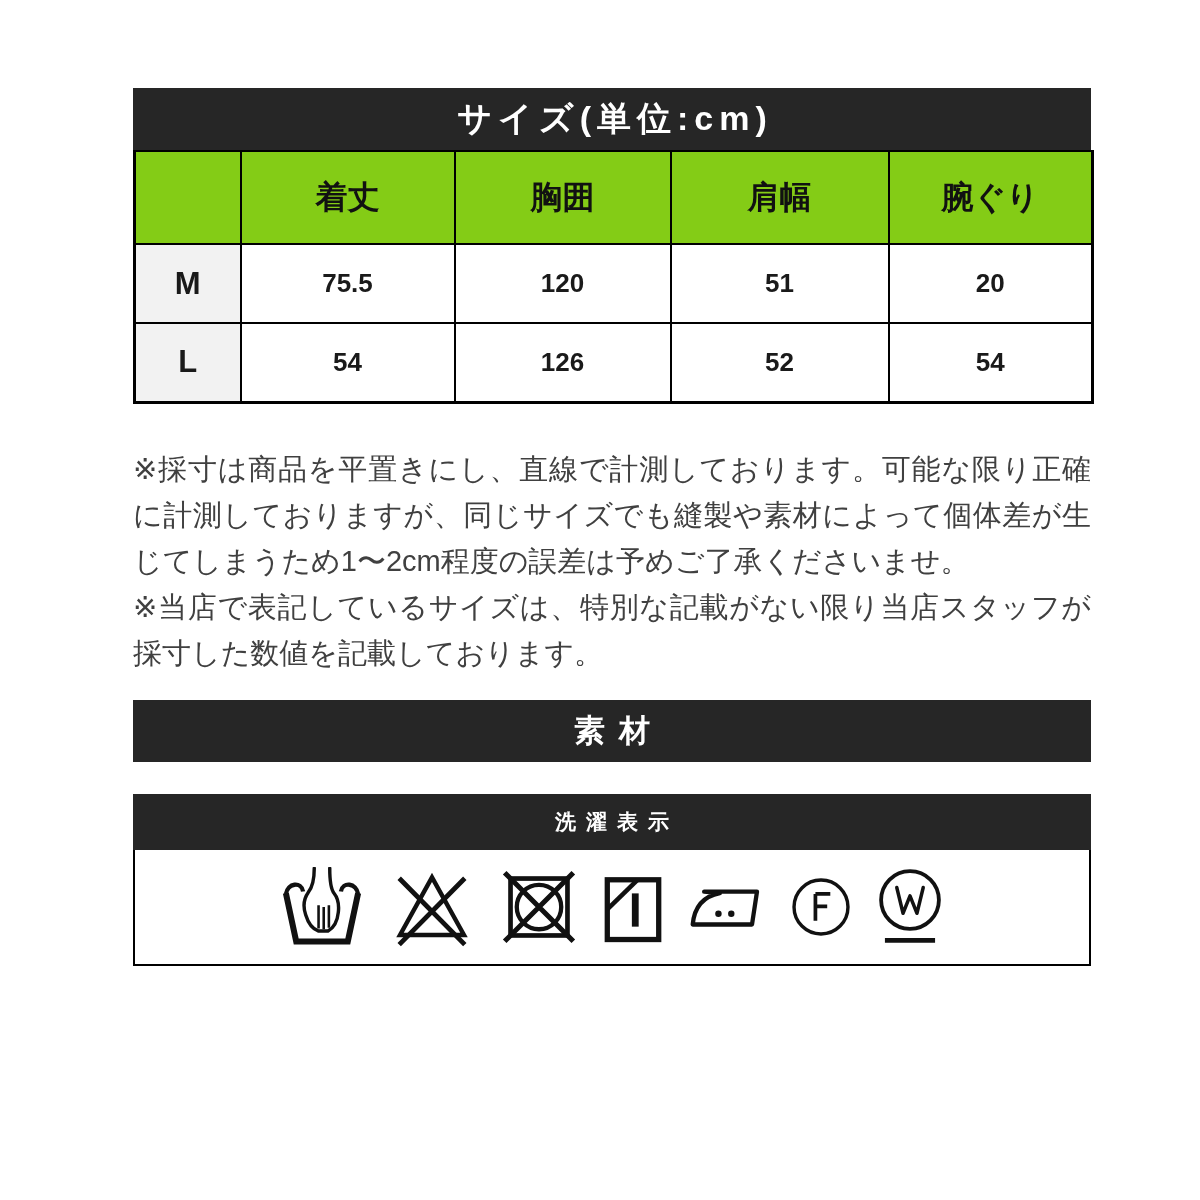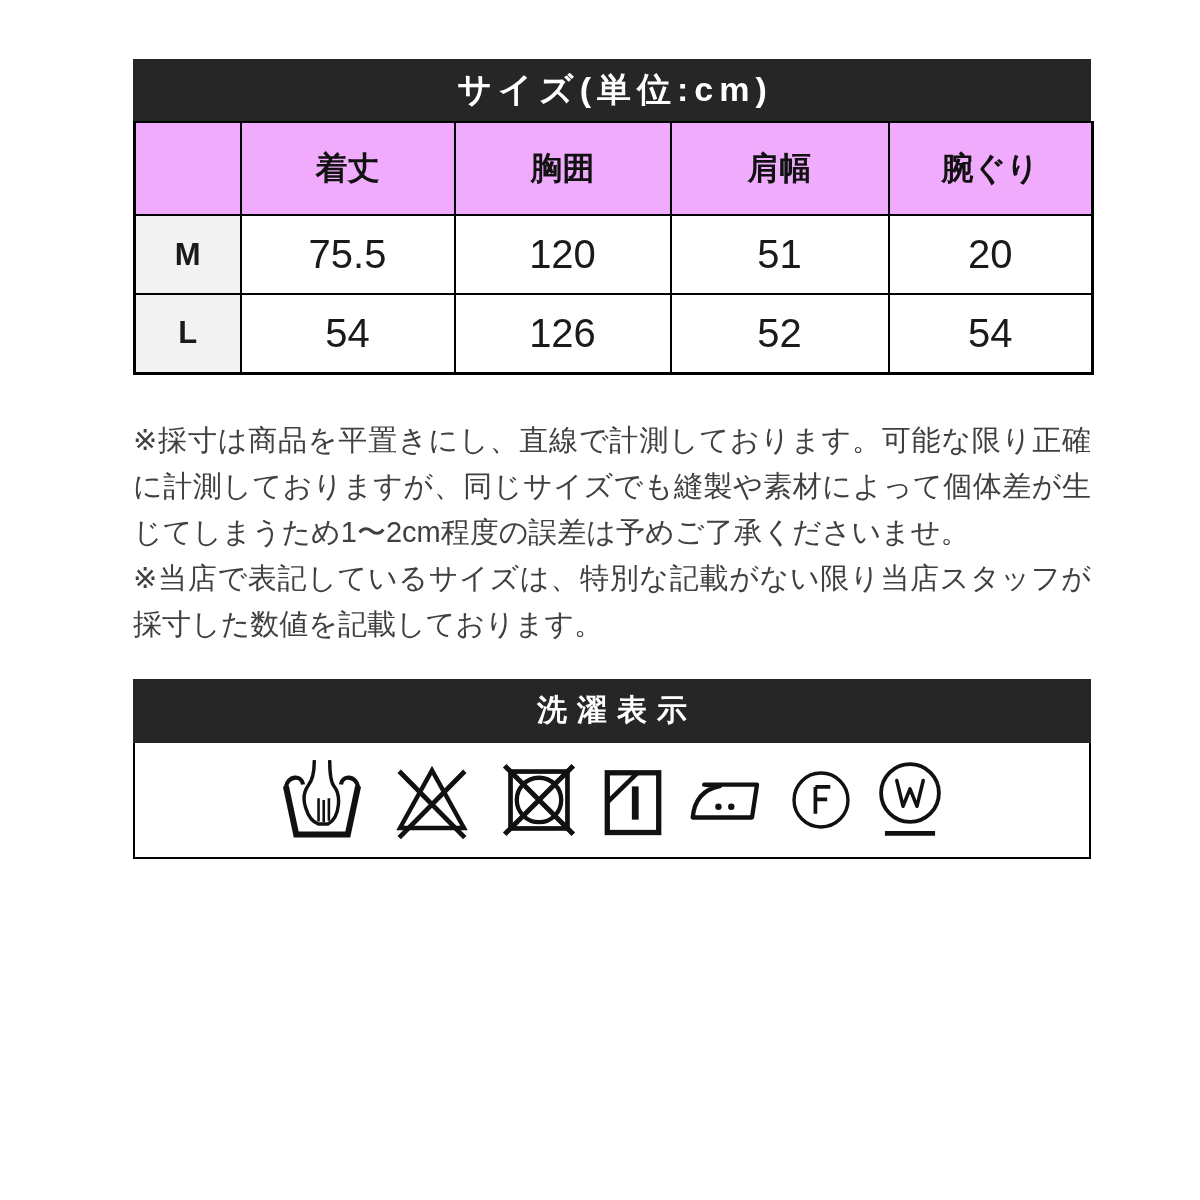--- a/index.html
+++ b/index.html
@@ -6,21 +6,21 @@
   html, body { background: #ffffff; }
   body {
     width: 1200px; height: 1200px;
     font-family: "Liberation Sans", "DejaVu Sans", sans-serif;
     color: #1a1a1a;
     overflow: hidden;
   }
   .content {
     width: 958px;
     margin-left: 133px;
-    padding-top: 59px;
+    padding-top: 88px;
   }
 
   
   .table-title {
     height: 62px;
     background: #262626;
     color: #ffffff;
     font-size: 34px;
     font-weight: bold;
     letter-spacing: 6px;
@@ -36,26 +36,26 @@
     border: 3px solid #000;
     border-top: none;
   }
   table.size-table td {
     border: 2px solid #000;
     text-align: center;
     vertical-align: middle;
   }
   tr.head-row td {
     height: 93px;
-    background: #f0abfc;
+    background: #84cc16;
     font-size: 32px;
     font-weight: bold;
     color: #111;
   }
-  tr.data-row td { height: 79px; font-size: 40px; font-weight: 400; background: #fff; }
+  tr.data-row td { height: 79px; font-size: 26px; font-weight: 700; background: #fff; }
   tr.data-row td.row-label {
     background: #f2f2f2;
     font-size: 31px;
     font-weight: bold;
   }
 
   
   .note {
     font-size: 29px;
     line-height: 46px;
@@ -77,22 +77,22 @@
     align-items: center;
     justify-content: center;
   }
   .section-material .section-header {
     height: 62px;
     font-size: 31px;
     letter-spacing: 14px;
     text-indent: 14px;
   }
   .section-wash .section-header {
-    height: 64px;
-    font-size: 30px;
+    height: 56px;
+    font-size: 21px;
     letter-spacing: 10px;
     text-indent: 10px;
     margin-top: 32px;
   }
   .section-body {
     border: 2px solid #000;
     border-top: none;
     background: #fff;
   }
   .material-body {
@@ -154,20 +154,21 @@
         <td>54</td>
       </tr>
     </tbody>
       </table>
   </div>
 
   <p class="note note-1">※採寸は商品を平置きにし、直線で計測しております。可能な限り正確に計測しておりますが、同じサイズでも縫製や素材によって個体差が生じてしまうため1〜2cm程度の誤差は予めご了承くださいませ。</p>
   <p class="note note-2">※当店で表記しているサイズは、特別な記載がない限り当店スタッフが採寸した数値を記載しております。</p>
 
   <div class="section section-material">
+    <div class="section-header">素材</div>
   </div>
 
   <div class="section section-wash">
     <div class="section-header">洗濯表示</div>
     <div class="section-body wash-body">
 
       <svg class="wash-icon" width="86" height="80" viewBox="0 0 100 92" fill="none">
         <path d="M8,30 L20,86 L80,86 L92,30" stroke="#111" stroke-width="7"></path>
         <path d="M8,31 C10,18 26,16 28,28" stroke="#111" stroke-width="5"></path>
         <path d="M72,28 C74,16 90,18 92,31" stroke="#111" stroke-width="5"></path>

